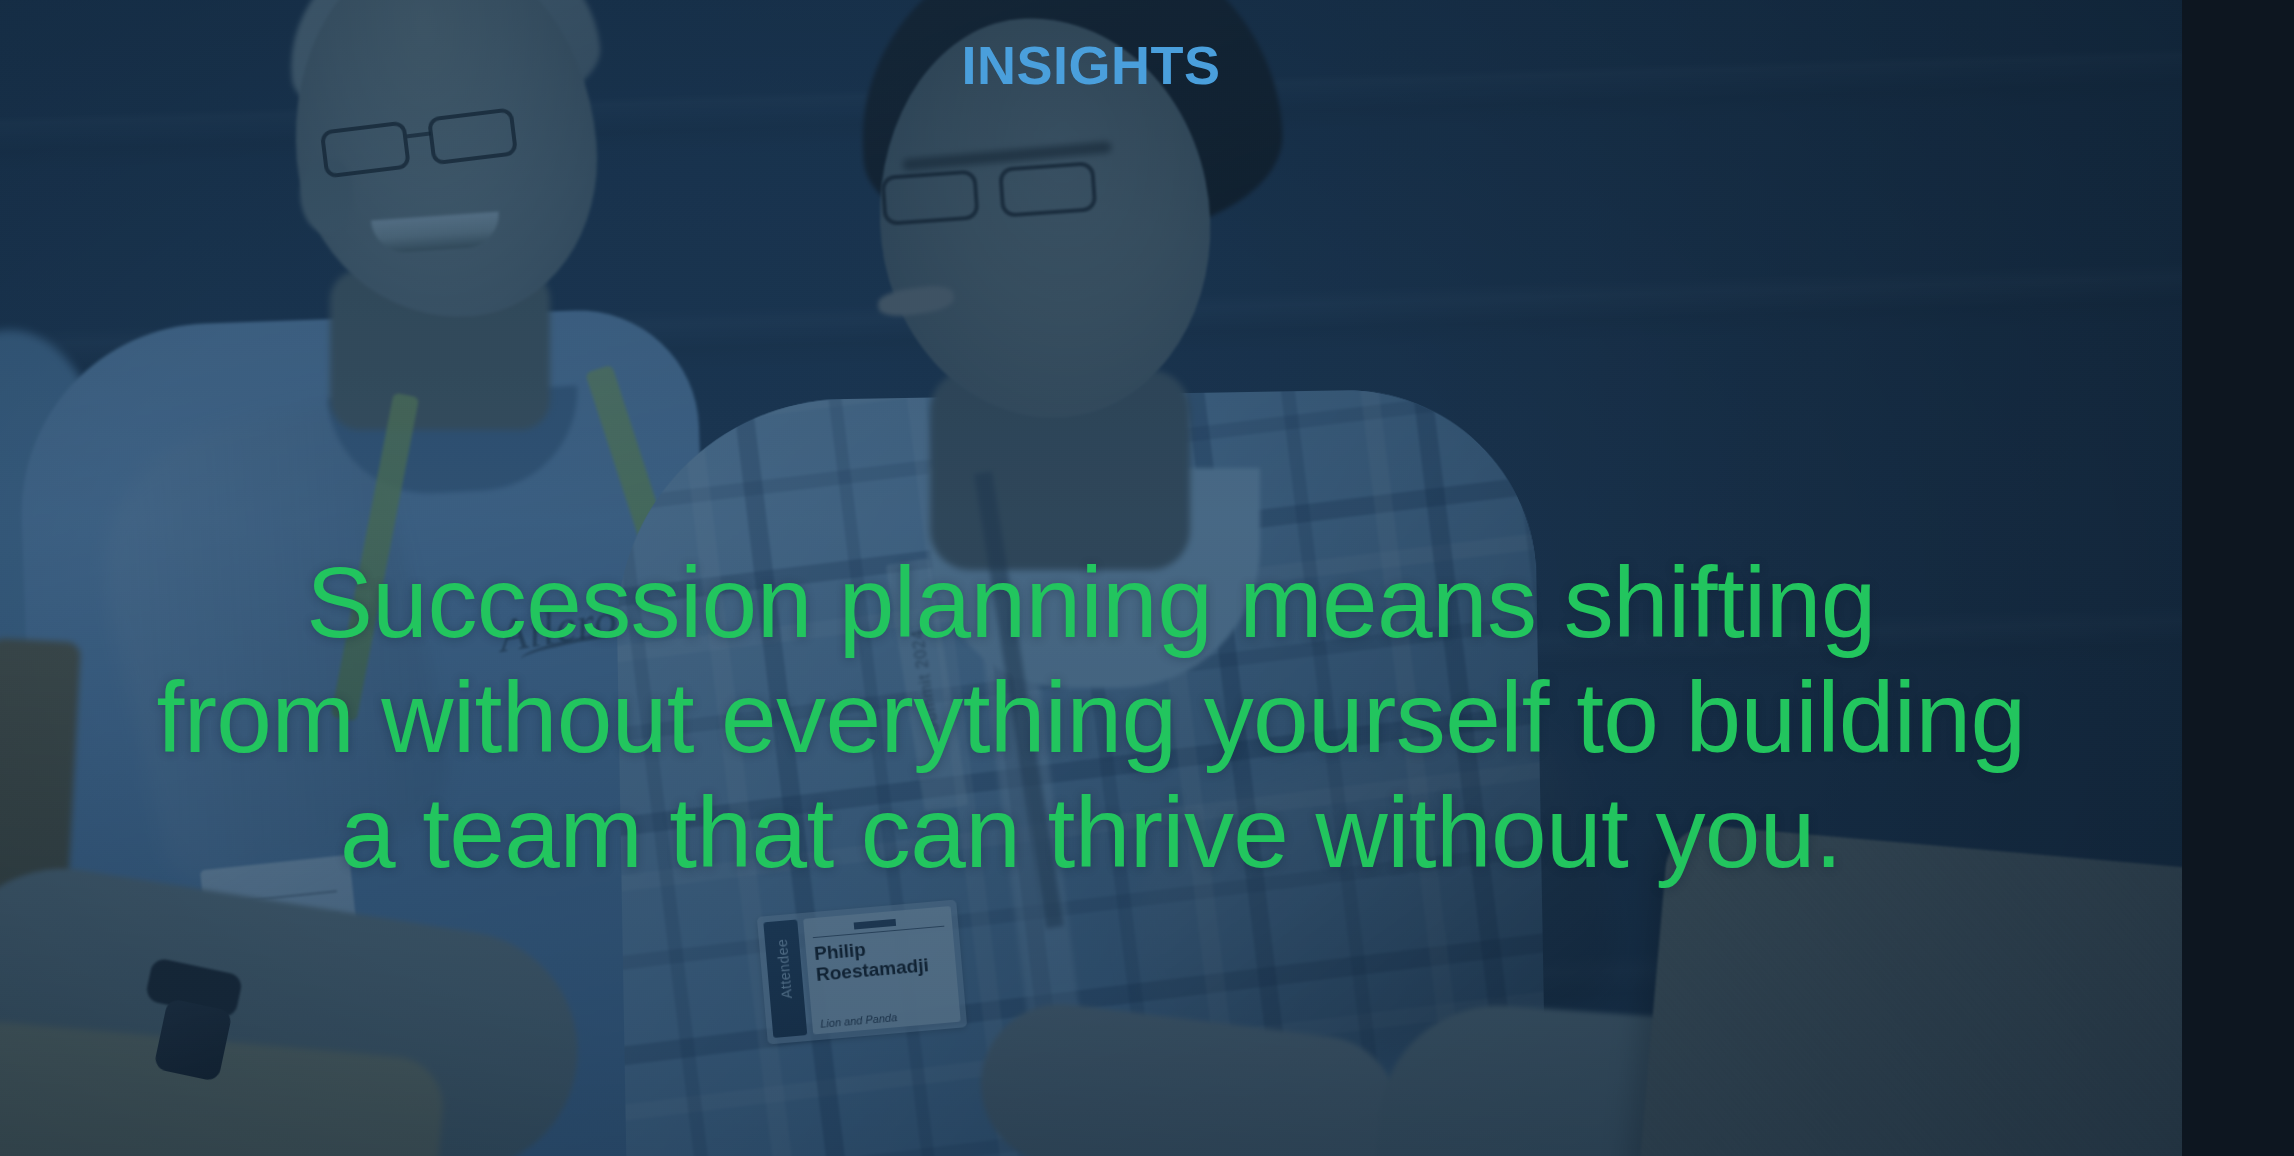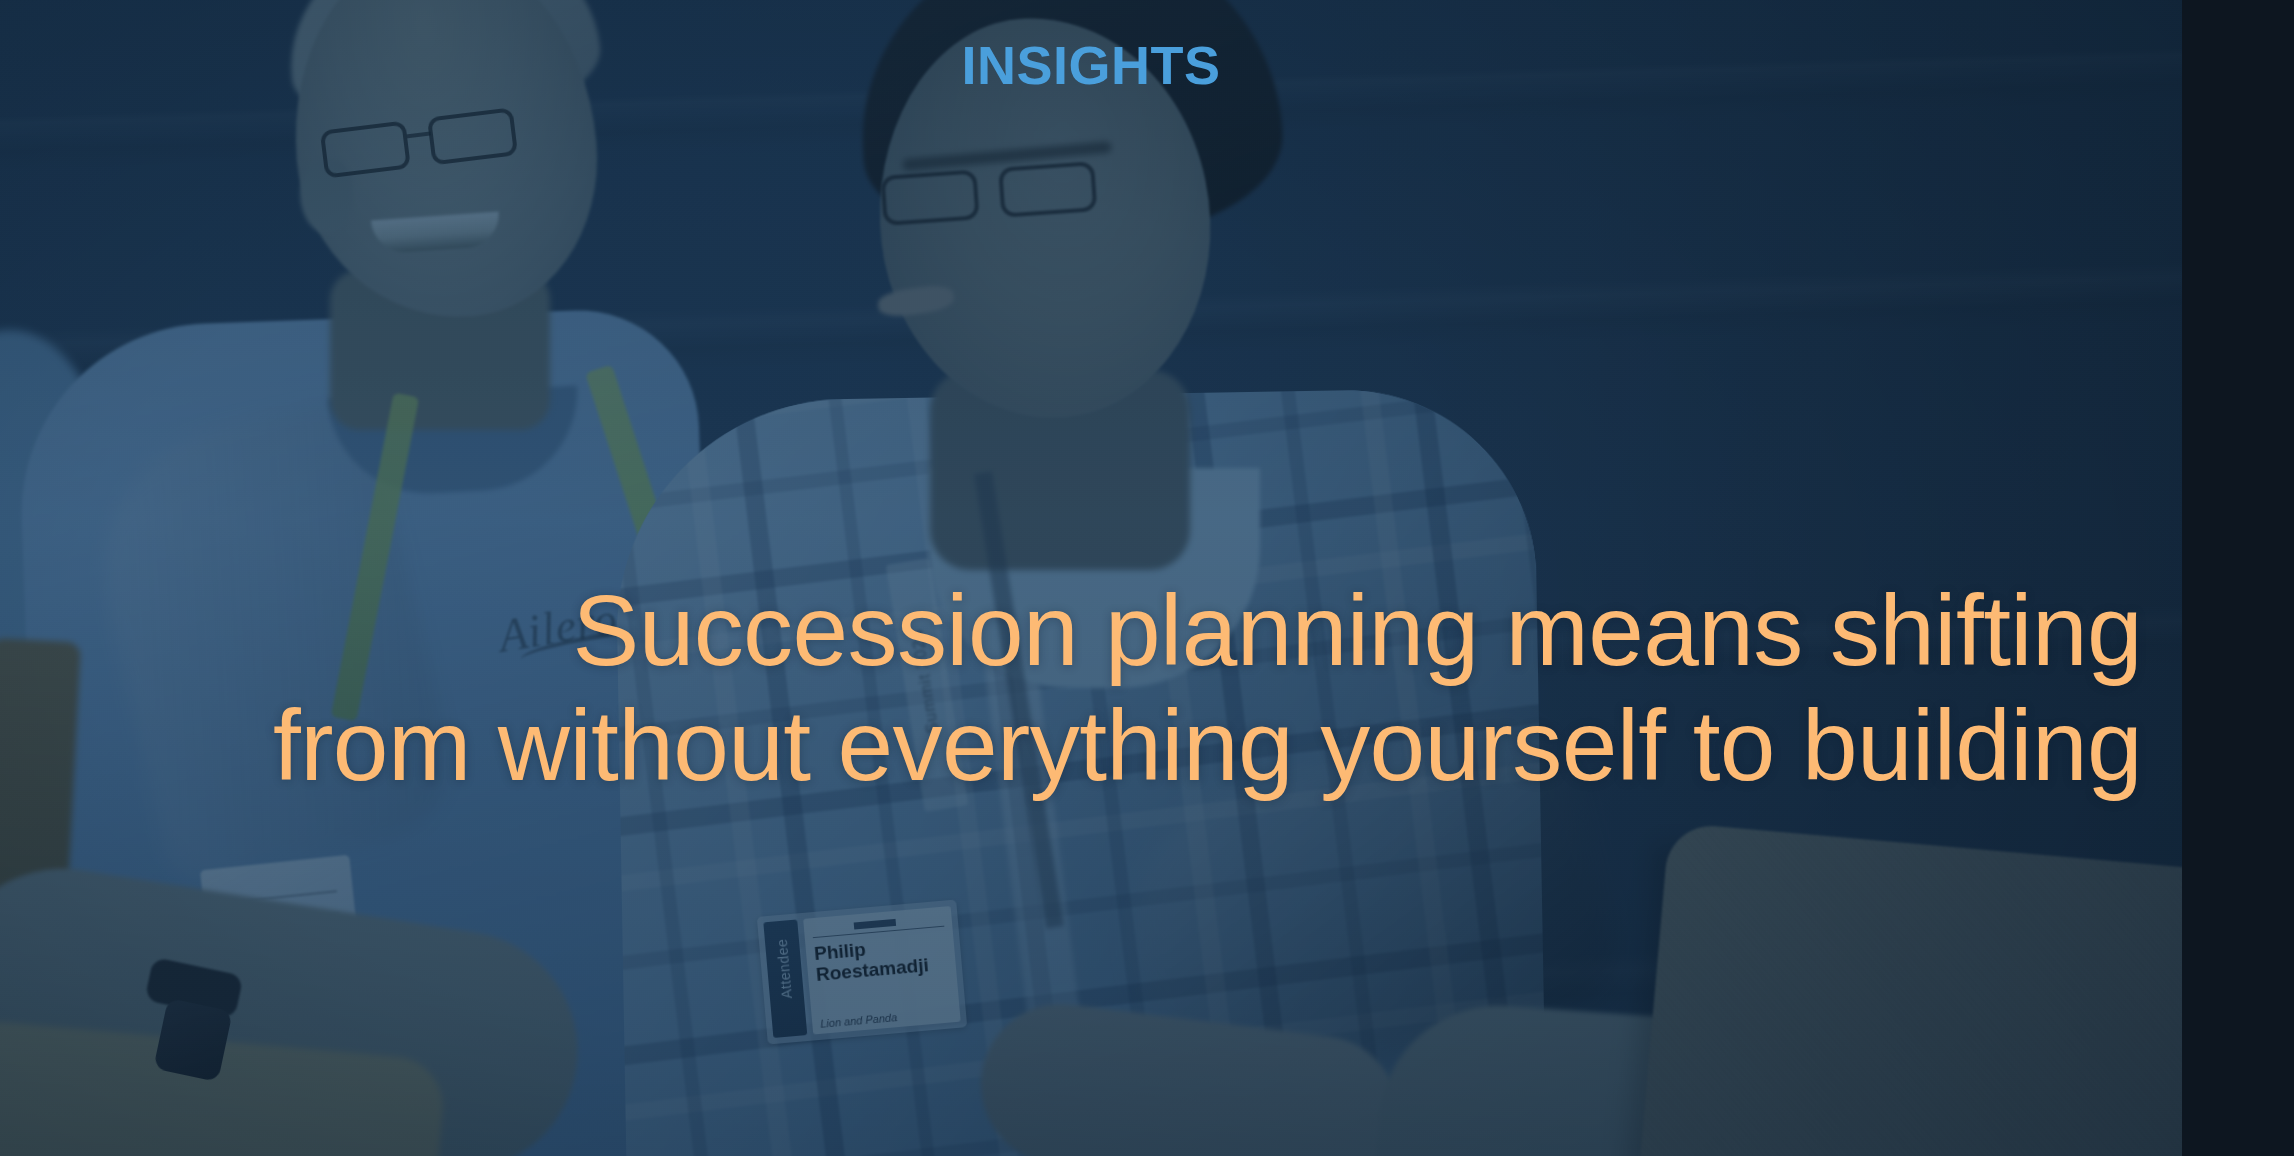--- a/index.html
+++ b/index.html
@@ -509,28 +509,27 @@
     color: #4a9fdc;
     font-size: 54px;
     font-weight: 700;
     letter-spacing: 0.5px;
     line-height: 1;
   }
   .quote {
     position: absolute;
     left: 40px; right: 40px;
     top: 545px;
-    text-align: right;
-    color: #fdba74;
+    text-align: center;
+    color: #22c55e;
     font-size: 100px;
     font-weight: 300;
     line-height: 115px;
     letter-spacing: -0.6px;
     text-shadow: 0 1px 10px rgba(10,28,45,0.30);
-    margin-top: 28px;
   }
   .quote .ln { display: block; white-space: nowrap; }
 </style>
 </head>
 <body>
 
 <div class="card">
 
   <div class="photo">
     <div class="wall"></div>
@@ -604,16 +603,17 @@
 
   <div class="tint"></div>
   <div class="tint2"></div>
 
   <div class="content">
     <div class="eyebrow">INSIGHTS</div>
 
     <div class="quote">
       <span class="ln">Succession planning means shifting</span>
       <span class="ln">from without everything yourself to building</span>
+      <span class="ln">a team that can thrive without you.</span>
     </div>
   </div>
 
 </div>
 
 </body></html>

